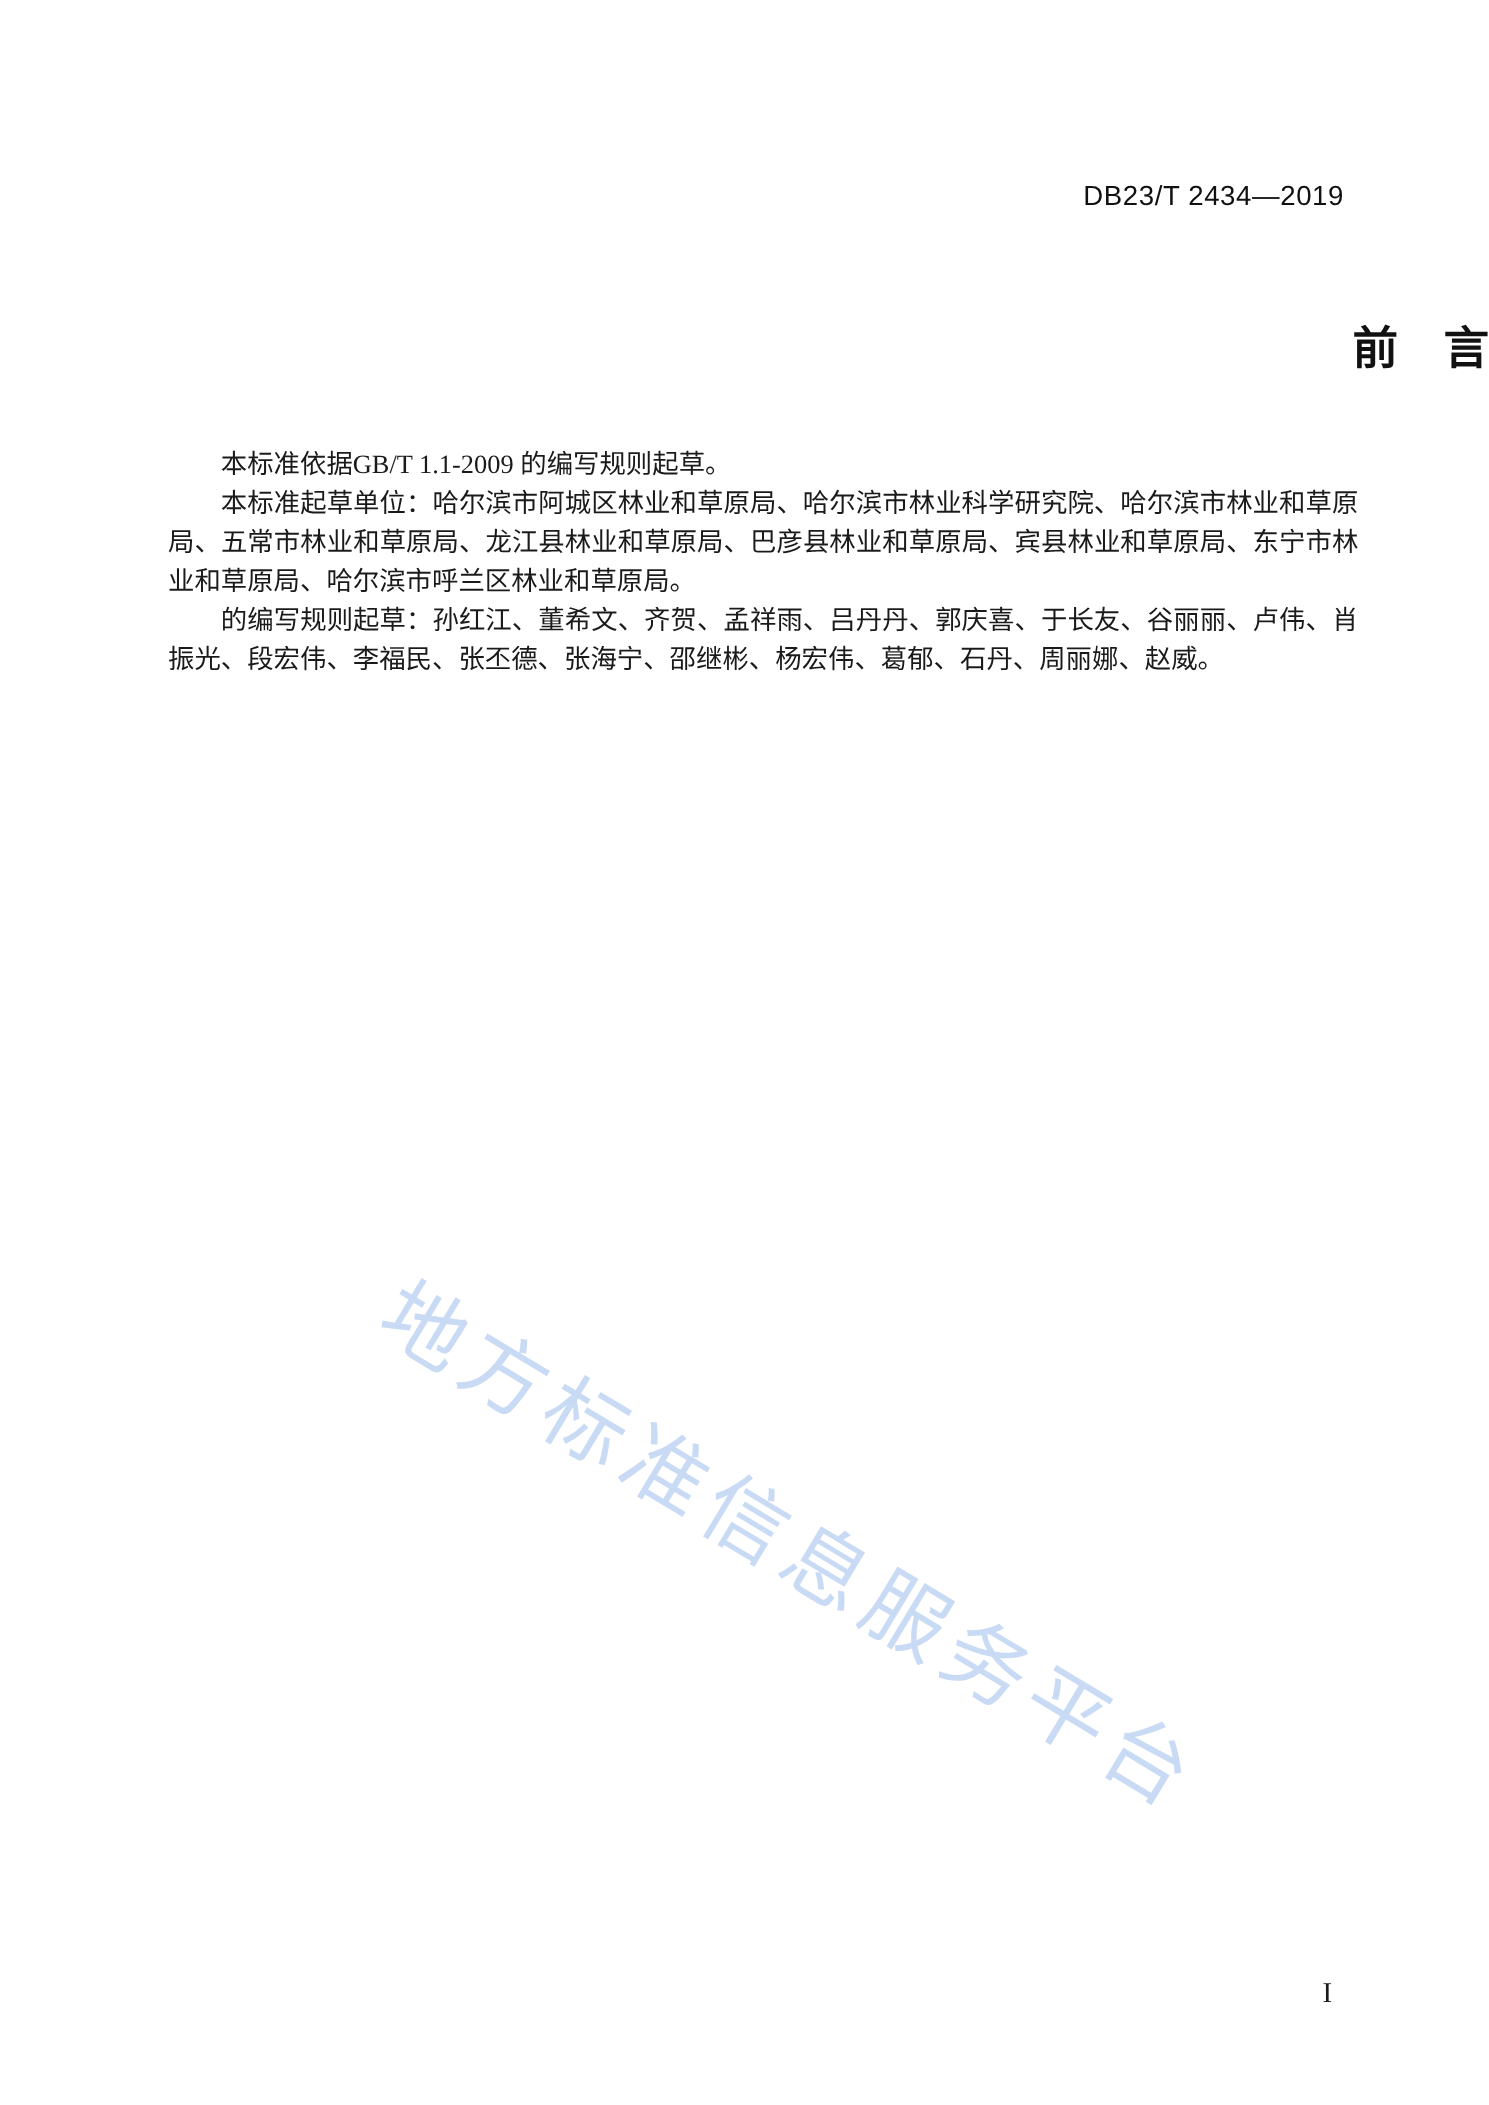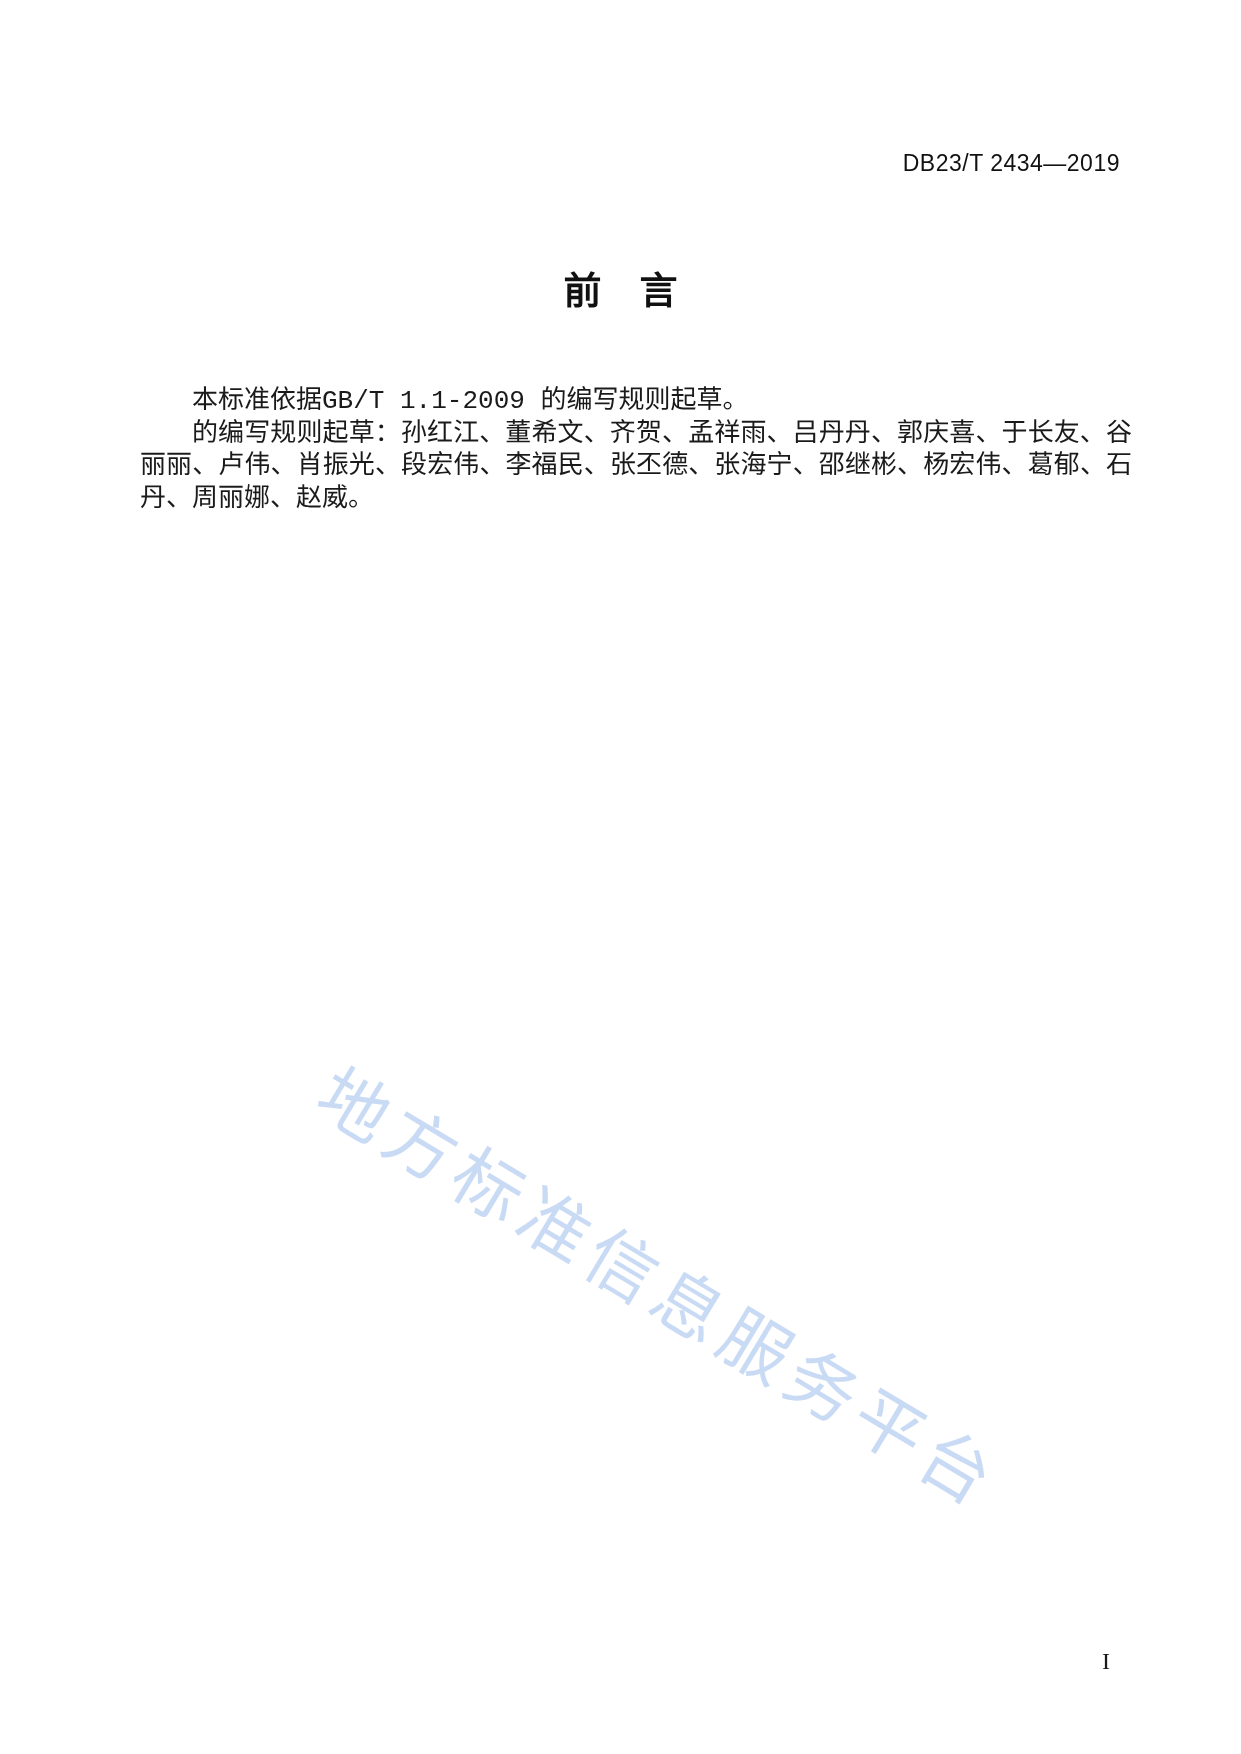--- a/index.html
+++ b/index.html
@@ -26,39 +26,38 @@
     letter-spacing: 0.5px;
     color: #111111;
     white-space: nowrap;
   }
 
   .doc-title {
     position: absolute;
     top: 267px;
     left: 0;
     width: 100%;
-    text-align: center;
+    text-align: right;
     font-family: "Liberation Sans", "DejaVu Sans", sans-serif;
     font-weight: bold;
     font-size: 38px;
     line-height: 48px;
     color: #111111;
     white-space: pre;
   }
 
   .doc-body {
     position: absolute;
-    top: 385px;
+    top: 371px;
     left: 140px;
     width: 992px;
-    font-size: 26px;
+    font-size: 22px;
     line-height: 32.6px;
     text-align: justify;
     color: #1a1a1a;
-    font-family: Liberation Mono, monospace;
   }
   .doc-body p {
     margin: 0;
     text-indent: 2em;
     word-break: break-all;
   }
 
   .watermark {
     position: absolute;
     left: 327px;
@@ -85,20 +84,21 @@
 <body>
 
 <div class="page">
 
   <div class="doc-code">DB23/T 2434—2019</div>
 
   <div class="doc-title">前　言</div>
 
   <div class="doc-body">
     <p>本标准依据GB/T 1.1-2009 的编写规则起草。</p>
+    <p>本标准起草单位：哈尔滨市阿城区林业和草原局、哈尔滨市林业科学研究院、哈尔滨市林业和草原局、五常市林业和草原局、龙江县林业和草原局、巴彦县林业和草原局、宾县林业和草原局、东宁市林业和草原局、哈尔滨市呼兰区林业和草原局。</p>
     <p>的编写规则起草：孙红江、董希文、齐贺、孟祥雨、吕丹丹、郭庆喜、于长友、谷丽丽、卢伟、肖振光、段宏伟、李福民、张丕德、张海宁、邵继彬、杨宏伟、葛郁、石丹、周丽娜、赵威。</p>
   </div>
 
   <div class="watermark">地方标准信息服务平台</div>
 
   <div class="page-number">I</div>
 
 </div>
 
 </body></html>

